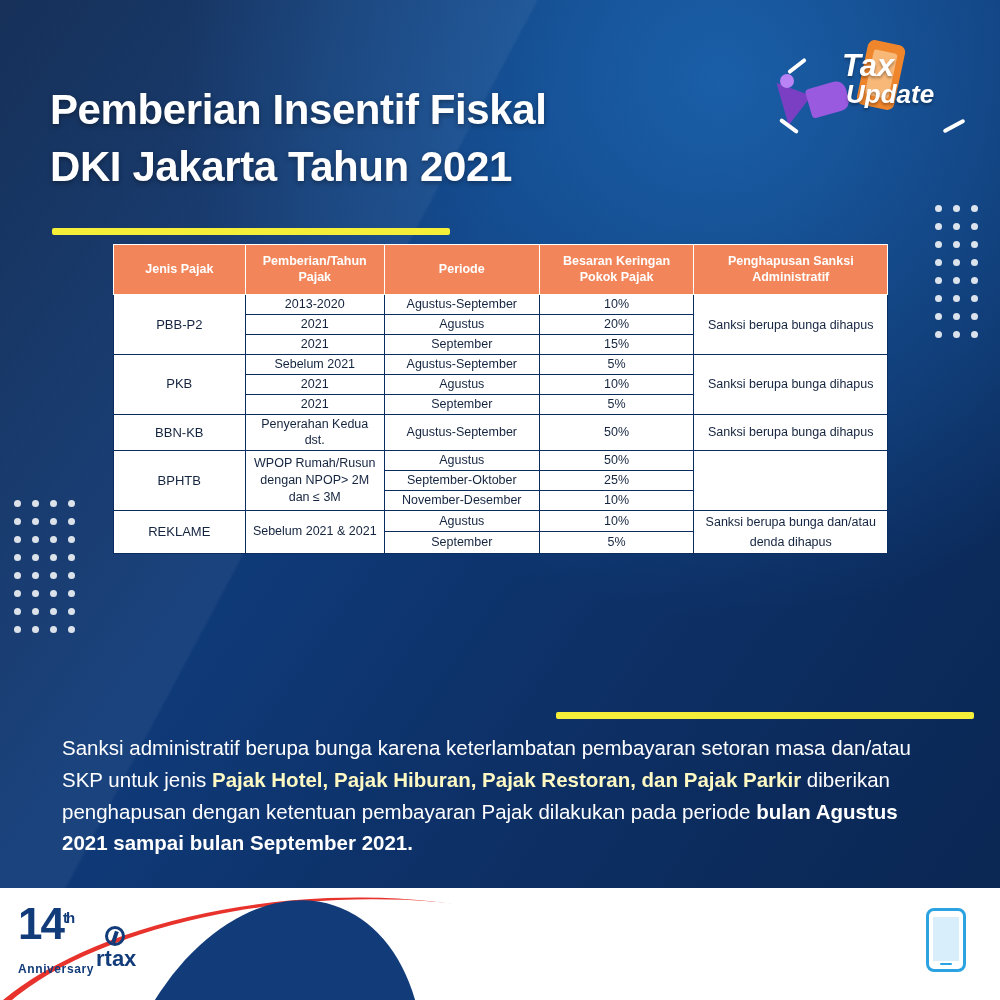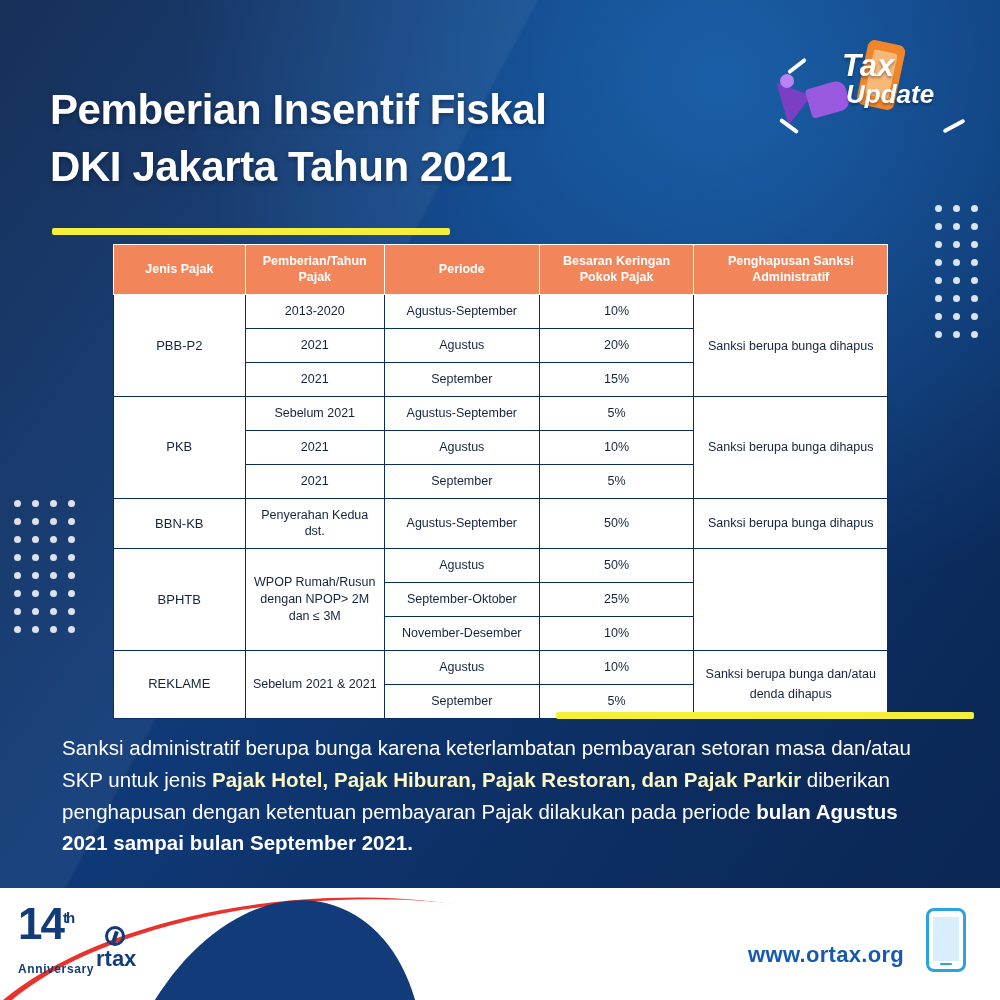--- a/index.html
+++ b/index.html
@@ -85,21 +85,21 @@
   
   .table-wrap { position: absolute; left: 113px; top: 244px; width: 775px; }
   table { width: 100%; border-collapse: collapse; background: #ffffff; }
   th {
     background: #f2865a; color: #ffffff; font-size: 12.5px; font-weight: bold;
     text-align: center; padding: 9px 6px; line-height: 1.25;
     border: 1px solid #ffffff;
   }
   td {
     border: 1px solid #0b2c5e; color: #14243f; font-size: 12.5px;
-    text-align: center; padding: 8px 6px; line-height: 1.35;
+    text-align: center; padding: 1px 6px; line-height: 1.35;
     background: #ffffff;
   }
   td.name { font-size: 13px; }
   td.sanksi { font-size: 12.5px; line-height: 1.6; }
   td.blank { }
 
   
   .note-rule {
     position: absolute; left: 556px; top: 712px; width: 418px; height: 7px;
     background: #f5ef3a; border-radius: 2px;
@@ -348,15 +348,14 @@
 
   <div class="anniv">
     <div class="num"><span>14</span><sup>th</sup></div>
     <div class="word">Anniversary</div>
     <div class="brand">
         <span class="o"></span>
         <span>rtax</span>
       </div>
   </div>
 
-  <div class="site">www.ortax.org</div>
   <div class="phone-ico"></div>
 </div>
 
 </body></html>

